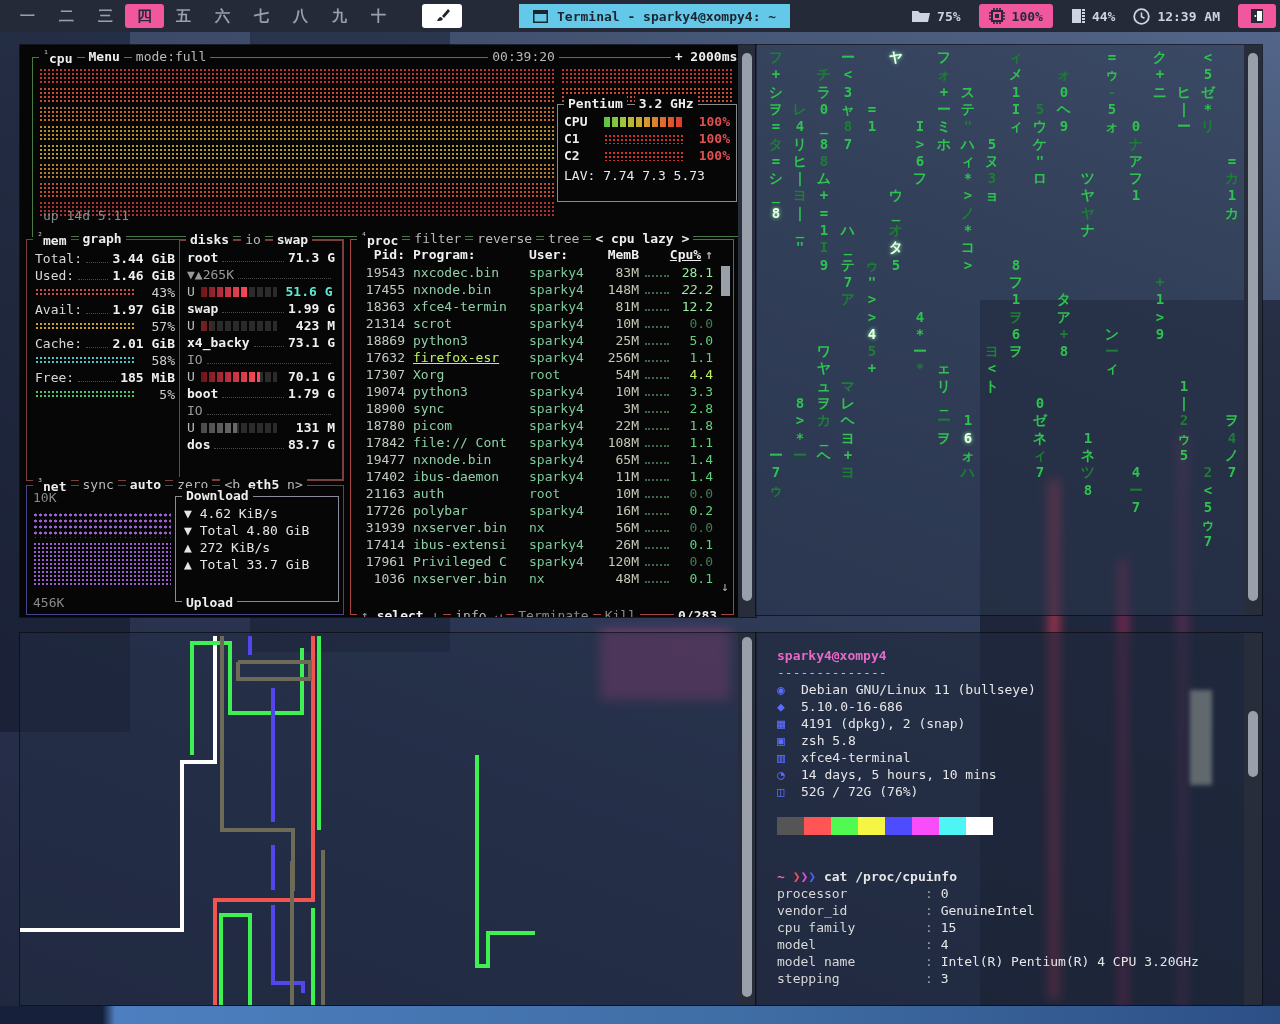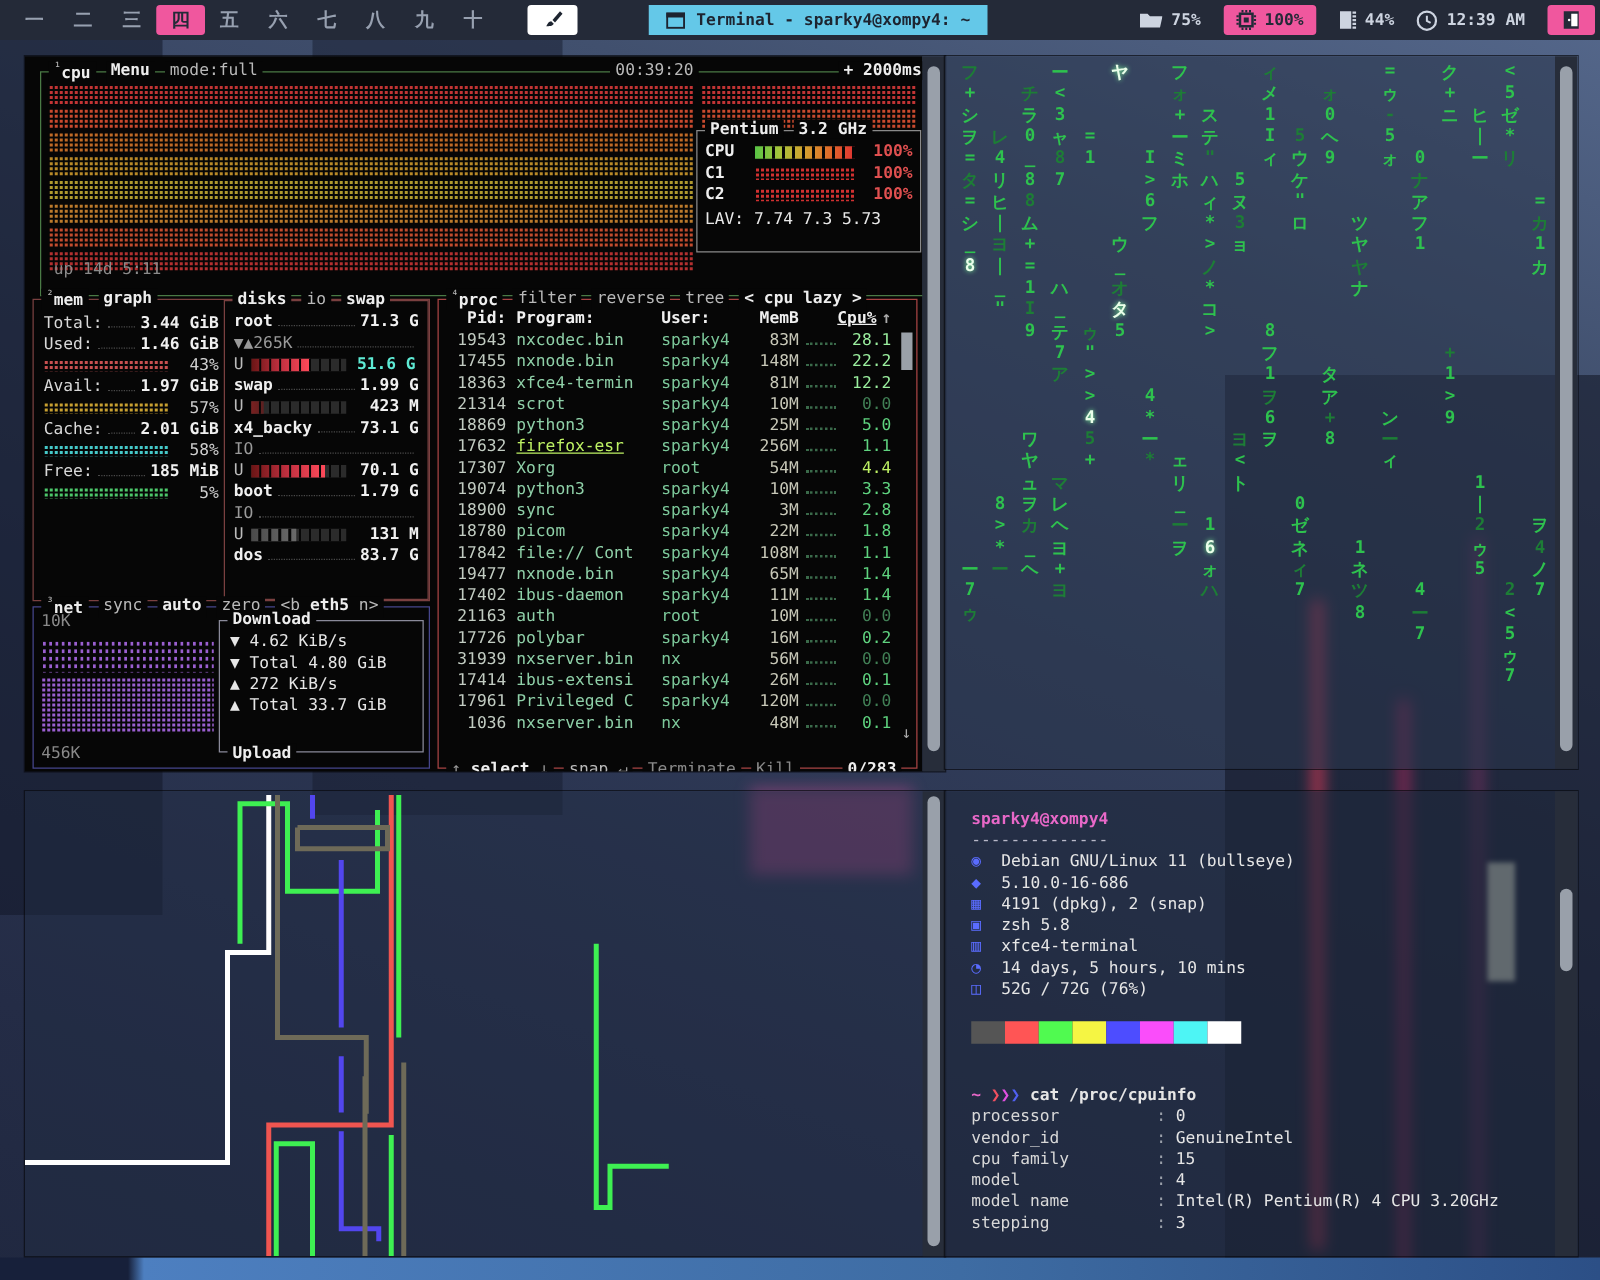--- a/index.html
+++ b/index.html
@@ -384,21 +384,21 @@
               <span style="width: 44px; text-align: right; color: rgb(200, 200, 184);">83M</span>
               <span style="flex: 1 1 0%; margin: 0px 6px 4px; border-bottom: 2px dotted rgb(58, 106, 74);"></span>
               <span style="width: 38px; text-align: right; color: rgb(155, 239, 159);">28.1</span>
             </div>
             <div class="rowline">
               <span style="width: 46px; text-align: right; color: rgb(194, 204, 194);">17455</span>
               <span style="width: 116px; margin-left: 8px; color: rgb(143, 208, 168); overflow: hidden;">nxnode.bin</span>
               <span style="width: 66px; color: rgb(124, 200, 154);">sparky4</span>
               <span style="width: 44px; text-align: right; color: rgb(200, 200, 184);">148M</span>
               <span style="flex: 1 1 0%; margin: 0px 6px 4px; border-bottom: 2px dotted rgb(58, 106, 74);"></span>
-              <span style="width: 38px; text-align: right; color: rgb(155, 239, 159);">22.2</span>
+              <span style="width: 38px; text-align: right; color: rgb(155, 239, 159); font-style: italic;">22.2</span>
             </div>
             <div class="rowline">
               <span style="width: 46px; text-align: right; color: rgb(194, 204, 194);">18363</span>
               <span style="width: 116px; margin-left: 8px; color: rgb(143, 208, 168); overflow: hidden;">xfce4-termin</span>
               <span style="width: 66px; color: rgb(124, 200, 154);">sparky4</span>
               <span style="width: 44px; text-align: right; color: rgb(200, 200, 184);">81M</span>
               <span style="flex: 1 1 0%; margin: 0px 6px 4px; border-bottom: 2px dotted rgb(58, 106, 74);"></span>
               <span style="width: 38px; text-align: right; color: rgb(155, 239, 159);">12.2</span>
             </div>
             <div class="rowline">
@@ -527,21 +527,21 @@
               <span style="width: 66px; color: rgb(124, 200, 154);">nx</span>
               <span style="width: 44px; text-align: right; color: rgb(200, 200, 184);">48M</span>
               <span style="flex: 1 1 0%; margin: 0px 6px 4px; border-bottom: 2px dotted rgb(58, 106, 74);"></span>
               <span style="width: 38px; text-align: right; color: rgb(95, 211, 127);">0.1</span>
             </div>
           </div>
         <div style="position:absolute;right:3px;top:26px;width:9px;height:30px;background:#9aa0a8;"></div>
         <span style="position:absolute;right:4px;bottom:20px;color:#aaa;">↓</span>
         <div class="bfoot" style="width:100%;">
           <span class="chip"><span style="color:#999;">↑</span> <b>select</b> <span style="color:#999;">↓</span></span>
-          <span class="chip"><span>snap</span> <span style="color:#999;">↵</span></span>
+          <span class="chip"><span>info</span> <span style="color:#999;">↵</span></span>
           <span class="chip" style="color:#8a8a8a;">Terminate</span>
           <span class="chip" style="color:#8a8a8a;">Kill</span>
           <span class="chip" style="margin-left:26px;"><b>0/283</b></span>
         </div>
       </div>
     </div>
     <div class="sb">
         <div class="thumb" style="top:8px;height:548px;"></div>
       </div>
   </div>

